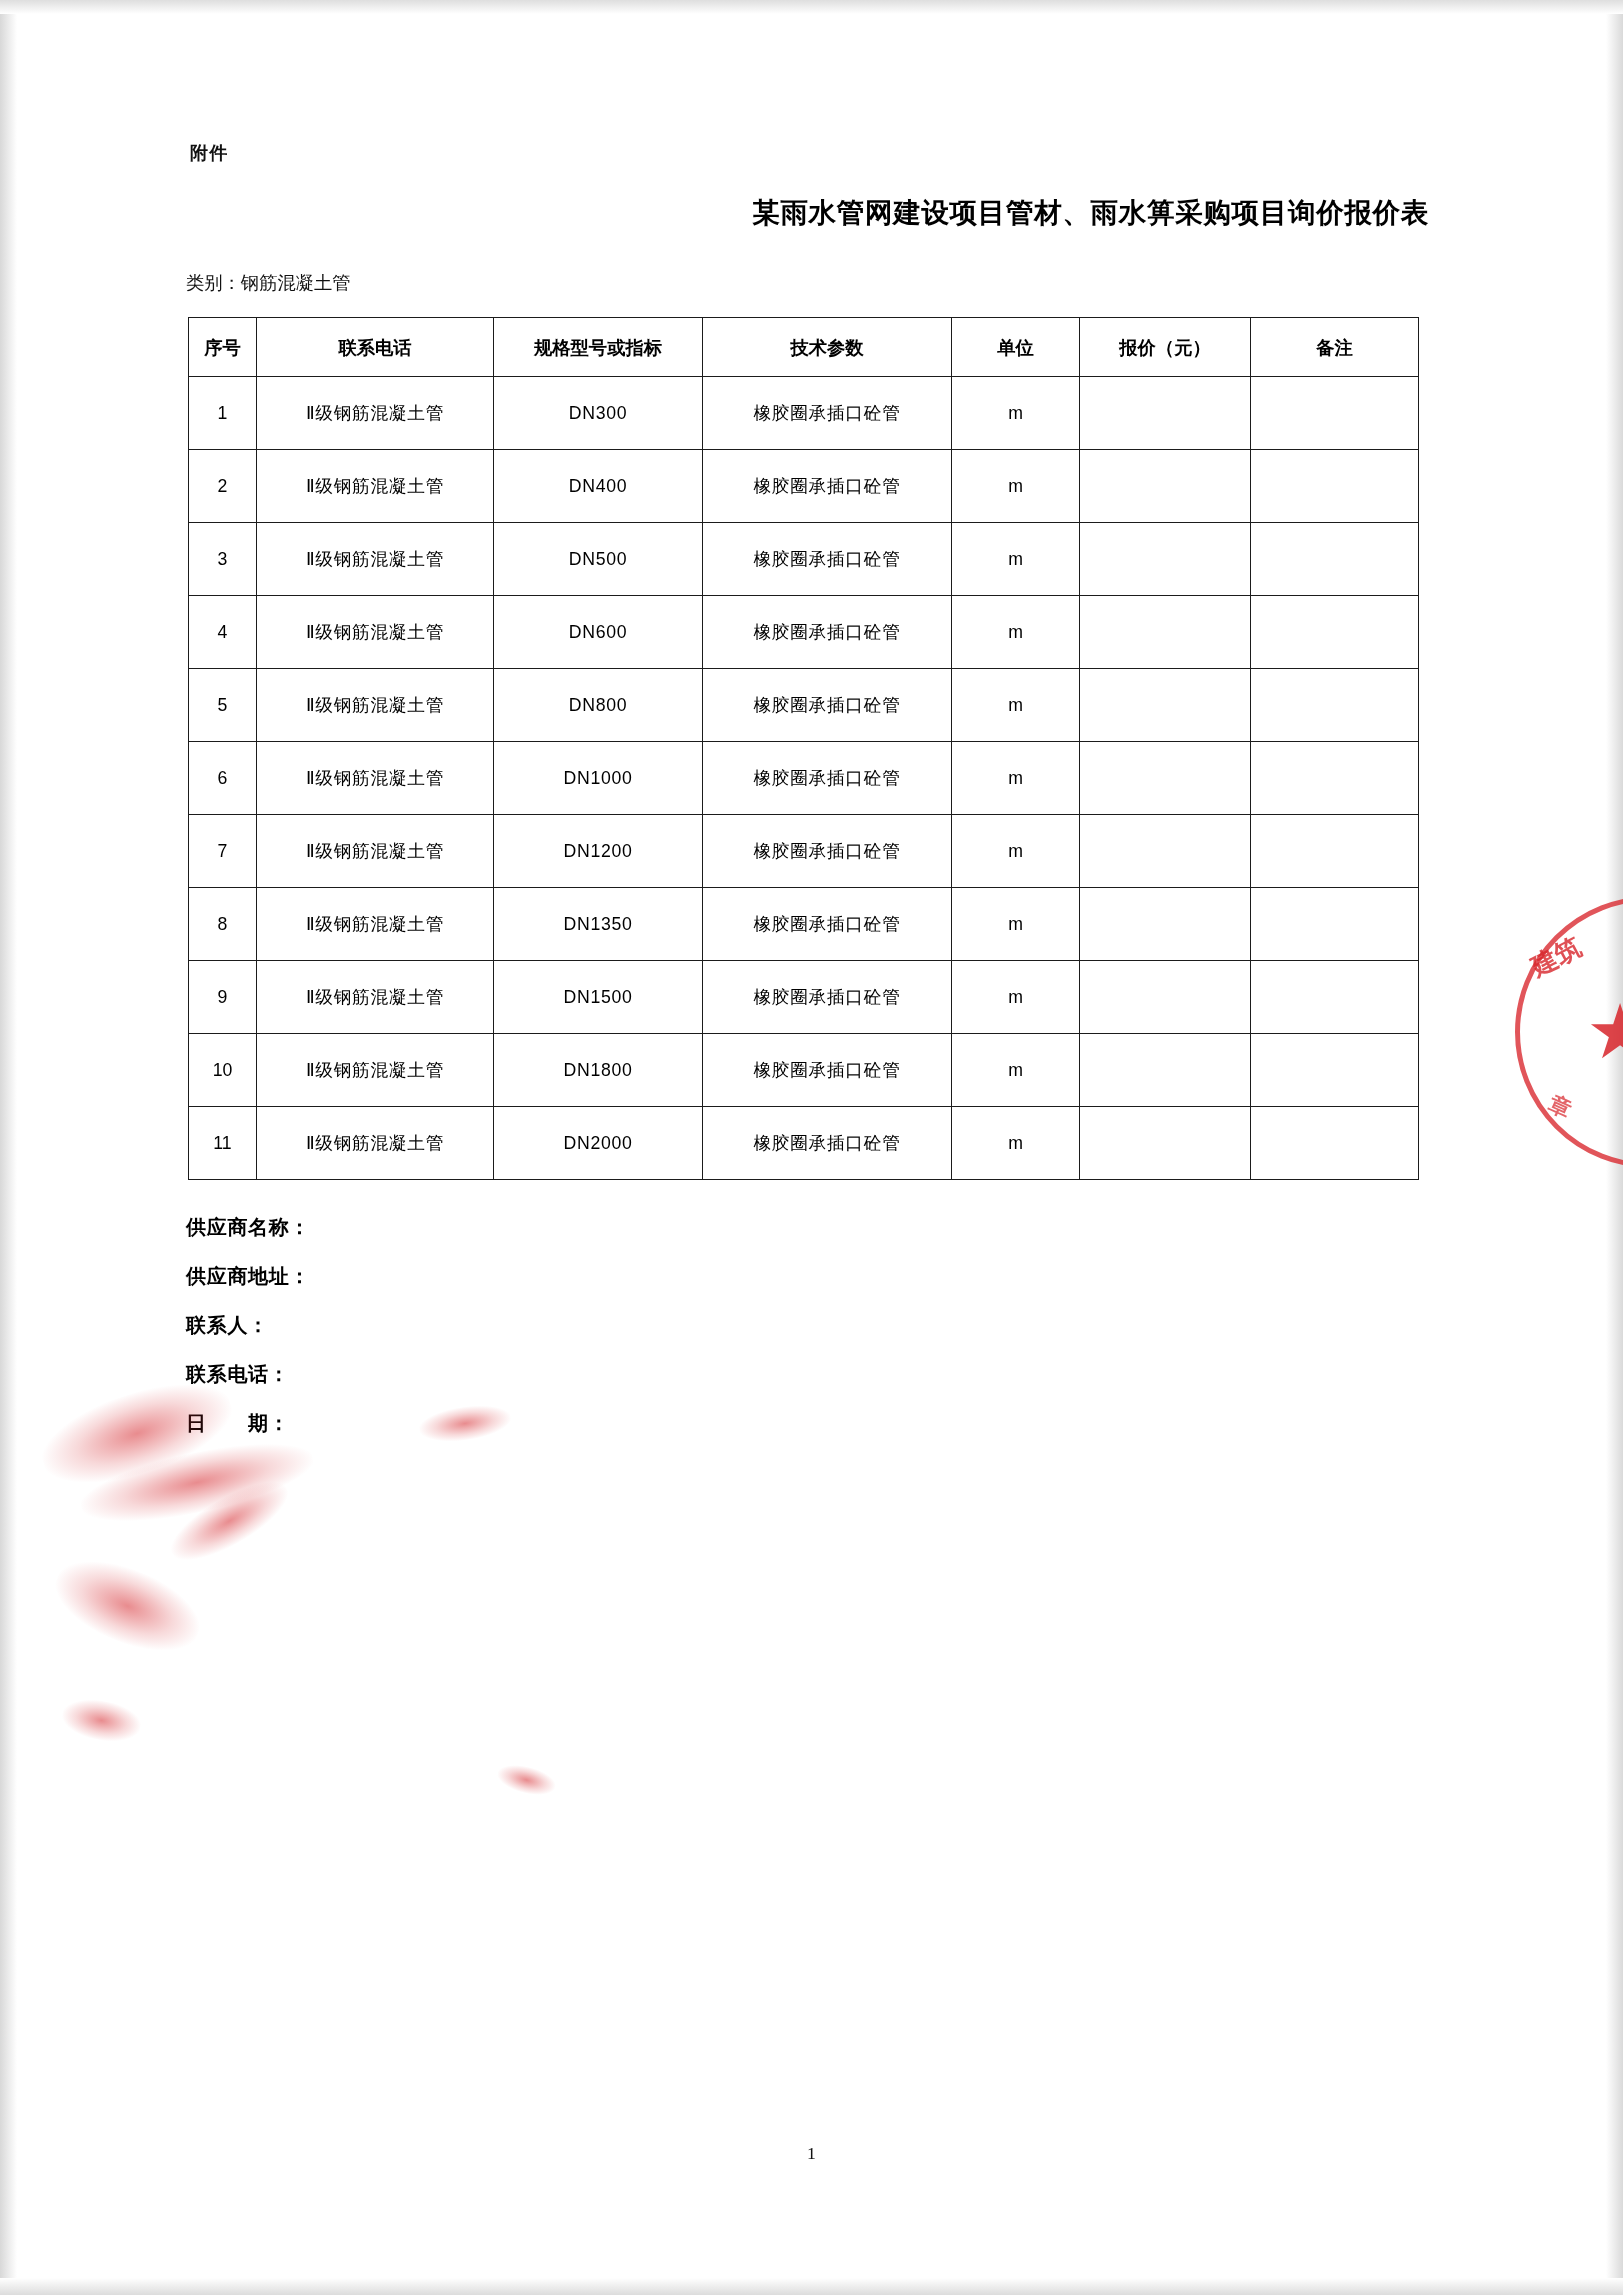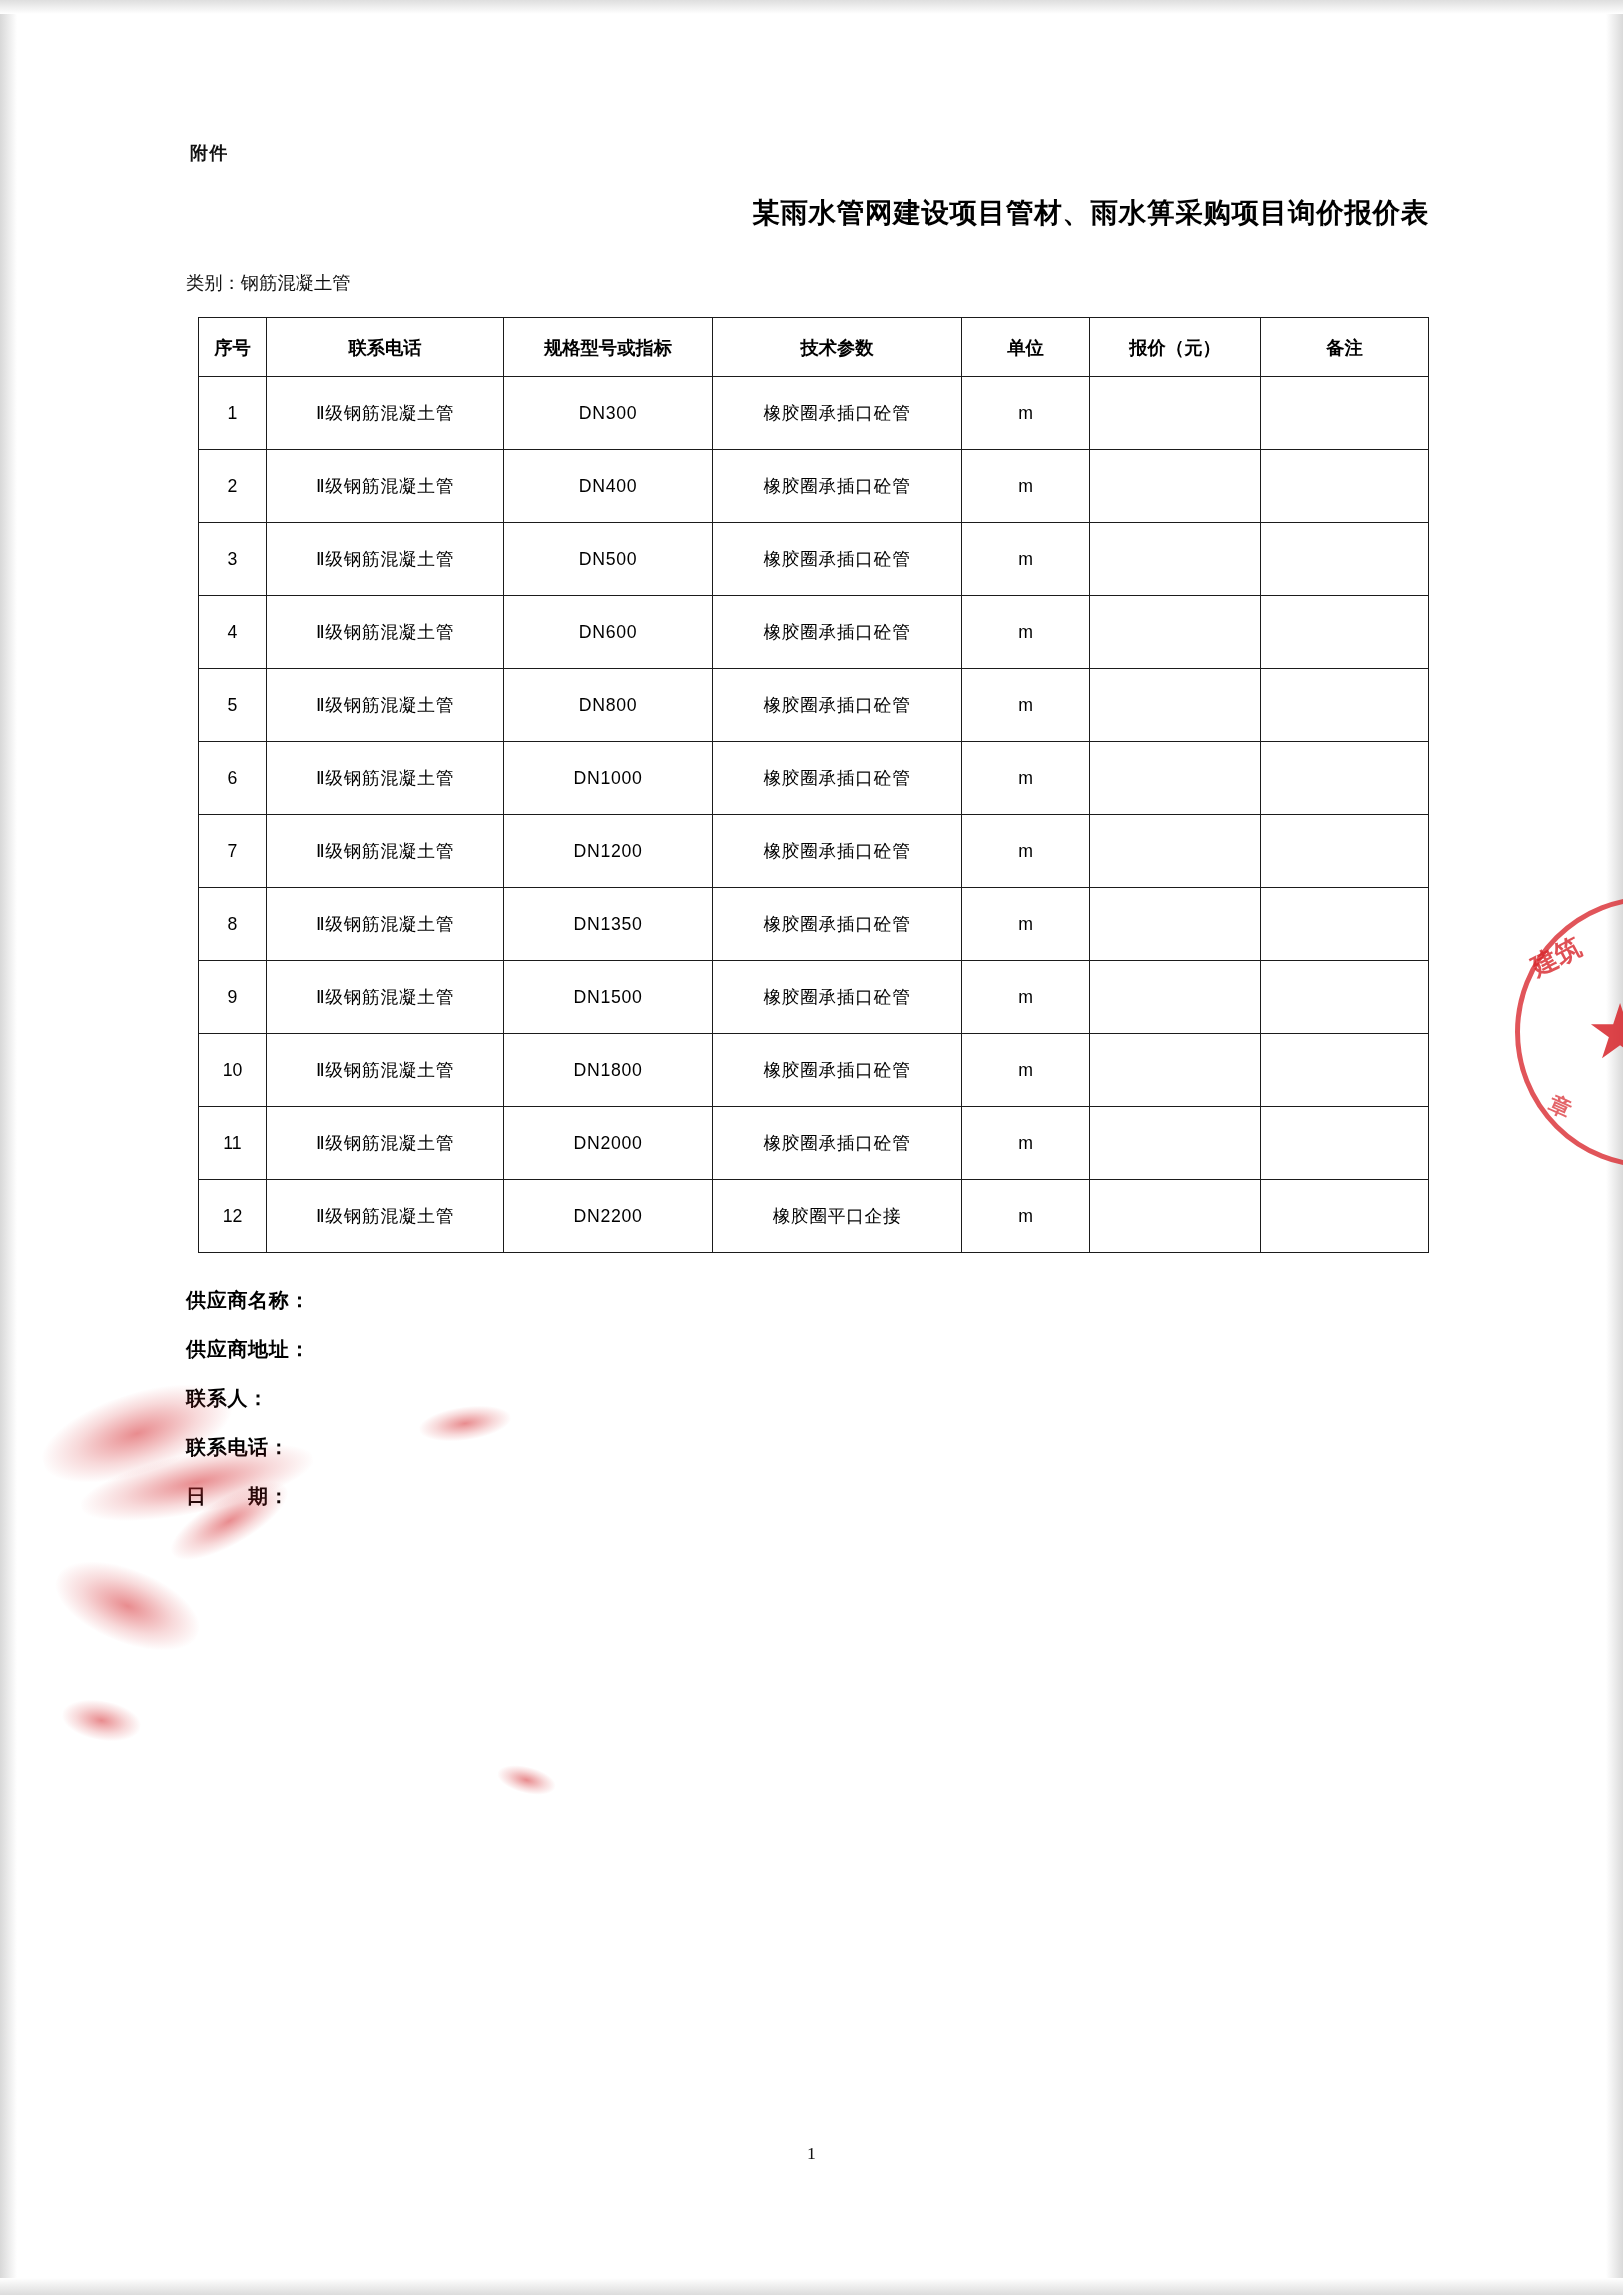--- a/index.html
+++ b/index.html
@@ -80,21 +80,21 @@
     font-size: 18.3px;
     color: #111;
     margin: 0 0 22px 0;
     font-family: "Liberation Sans", sans-serif;
   }
 
   table.quote-table {
     border-collapse: collapse;
     width: 1230px;
     table-layout: fixed;
-    margin-left: 12px;
+    margin-left: 2px;
   }
   table.quote-table th,
   table.quote-table td {
     border: 1.3px solid #1b1b1b;
     text-align: center;
     vertical-align: middle;
     color: #000;
   }
   table.quote-table th {
     height: 56px;
@@ -351,29 +351,20 @@
         </tr>
         <tr>
           <td class="c-idx">11</td>
           <td class="c-name">Ⅱ级钢筋混凝土管</td>
           <td class="c-spec">DN2000</td>
           <td class="c-tech">橡胶圈承插口砼管</td>
           <td class="c-unit">m</td>
           <td class="c-price"></td>
           <td class="c-remark"></td>
         </tr>
-        <tr>
-          <td class="c-idx">12</td>
-          <td class="c-name">Ⅱ级钢筋混凝土管</td>
-          <td class="c-spec">DN2200</td>
-          <td class="c-tech">橡胶圈平口企接</td>
-          <td class="c-unit">m</td>
-          <td class="c-price"></td>
-          <td class="c-remark"></td>
-        </tr>
       </tbody>
     </table>
 
 
     <div class="fields">
       <div class="field-row">供应商名称：</div>
       <div class="field-row">供应商地址：</div>
       <div class="field-row">联系人：</div>
       <div class="field-row">联系电话：</div>
       <div class="field-row">日　　期：</div>

